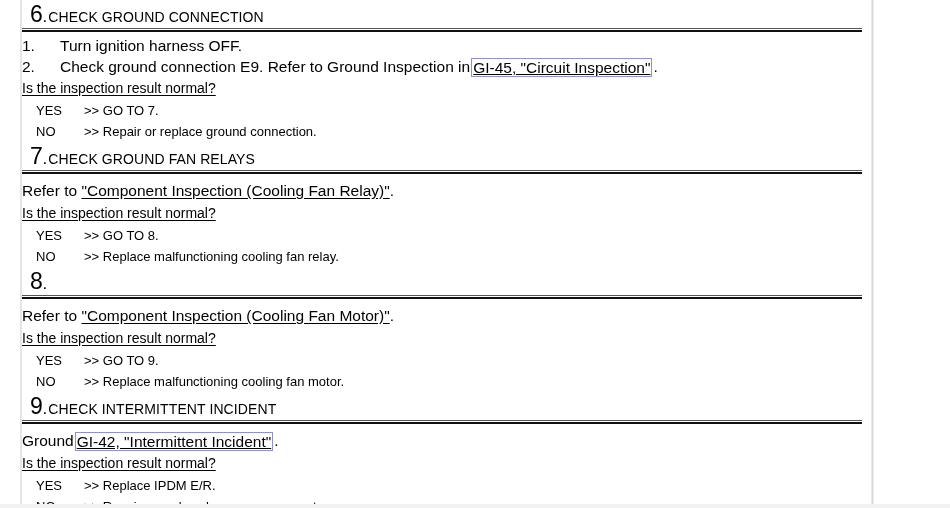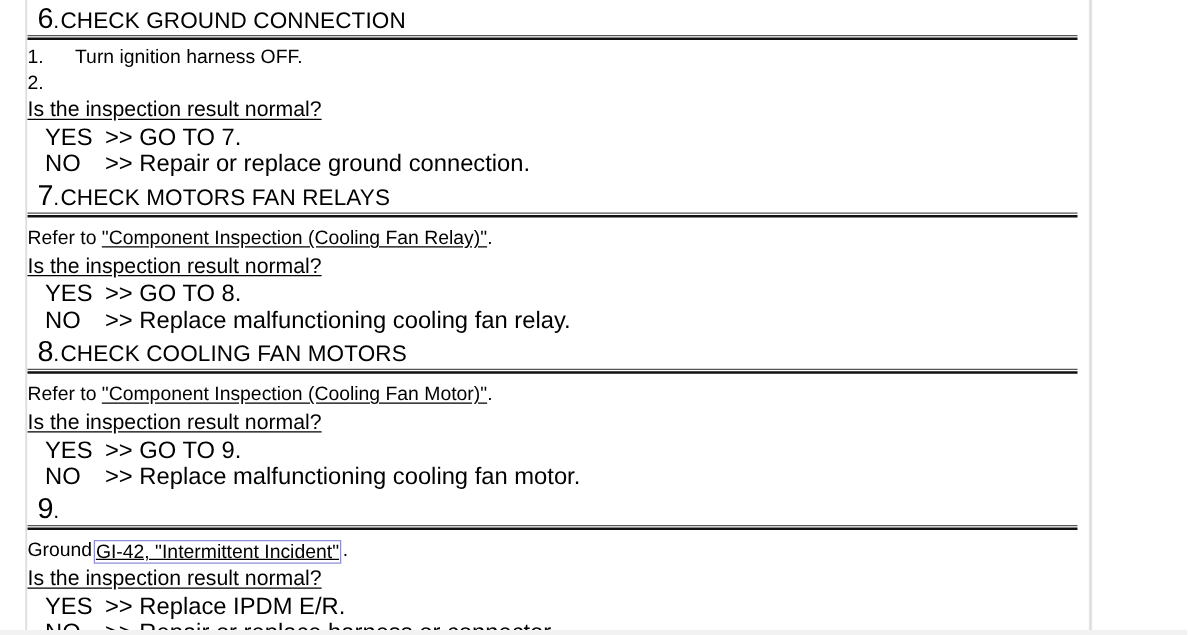--- a/index.html
+++ b/index.html
@@ -69,21 +69,21 @@
   }
   .step-num {
     font-size: 23px;
     letter-spacing: -0.2px;
     padding-left: 8px;
   }
   .step-dot {
     font-size: 17px;
   }
   .step-title {
-    font-size: 18px;
+    font-size: 14px;
     letter-spacing: 0.1px;
     padding-left: 1px;
   }
 
   
   .rule {
     position: relative;
     height: 5px;
     margin: 0;
     width: 840px;
@@ -116,37 +116,37 @@
     height: 21px;
   }
   .numbered {
     display: flex;
   }
   .numbered .idx {
     width: 38px;
     flex: 0 0 38px;
   }
   .q-line {
-    font-size: 17px;
+    font-size: 14px;
     line-height: 22px;
     height: 22px;
     white-space: nowrap;
   }
   .q-line span.u {
     text-decoration: underline;
     text-underline-offset: 2px;
   }
 
   
   .answers {
     padding-top: 1px;
   }
   .answer {
     display: flex;
-    font-size: 19px;
+    font-size: 13px;
     line-height: 21px;
     height: 21px;
     white-space: nowrap;
   }
   .answer .key {
     width: 62px;
     flex: 0 0 62px;
     padding-left: 14px;
     box-sizing: border-box;
   }
@@ -198,20 +198,21 @@
 
       <div class="body-block">
 
         <div class="line numbered">
           <span class="idx">1.</span>
           <span>Turn ignition harness OFF.</span>
         </div>
 
         <div class="line numbered">
           <span class="idx">2.</span>
+          <span><span>Check ground connection E9. Refer to Ground Inspection in</span><span class="link-boxed"><span>GI-45, "Circuit Inspection"</span></span><span>.</span></span>
         </div>
 
         <div class="q-line">
           <span class="u">Is the inspection result normal?</span>
         </div>
 
         <div class="answers">
           <div class="answer">
             <span class="key">YES</span>
             <span class="val">&gt;&gt; GO TO 7.</span>
@@ -221,21 +222,21 @@
             <span class="val">&gt;&gt; Repair or replace ground connection.</span>
           </div>
         </div>
       </div>
     </div>
 
     <div>
       <div class="step-header">
         <span class="step-num">7</span>
           <span class="step-dot">.</span>
-          <span class="step-title">CHECK MOTORS FAN RELAYS</span>
+          <span class="step-title">CHECK GROUND FAN RELAYS</span>
       </div>
       <div class="rule"></div>
 
       <div class="body-block">
         <div class="spacer-sm"></div>
         <div class="line">
           <span>Refer to</span>&nbsp;<span class="link-plain">"Component Inspection (Cooling Fan Relay)"</span><span>.</span>
         </div>
         <div class="spacer-xs"></div>
         <div class="q-line">
@@ -252,21 +253,20 @@
             <span class="val">&gt;&gt; Replace malfunctioning cooling fan relay.</span>
           </div>
         </div>
       </div>
     </div>
 
     <div>
       <div class="step-header">
         <span class="step-num">8</span>
           <span class="step-dot">.</span>
-          <span class="step-title">CHECK COOLING FAN MOTORS</span>
       </div>
       <div class="rule"></div>
 
       <div class="body-block">
         <div class="spacer-sm"></div>
         <div class="line">
           <span>Refer to</span>&nbsp;<span class="link-plain">"Component Inspection (Cooling Fan Motor)"</span><span>.</span>
         </div>
         <div class="spacer-xs"></div>
         <div class="q-line">
@@ -283,20 +283,21 @@
             <span class="val">&gt;&gt; Replace malfunctioning cooling fan motor.</span>
           </div>
         </div>
       </div>
     </div>
 
     <div>
       <div class="step-header">
         <span class="step-num">9</span>
           <span class="step-dot">.</span>
+          <span class="step-title">CHECK INTERMITTENT INCIDENT</span>
       </div>
       <div class="rule"></div>
 
       <div class="body-block">
         <div class="spacer-sm"></div>
         <div class="line">
           <span>Ground</span><span class="link-boxed"><span>GI-42, "Intermittent Incident"</span></span><span>.</span>
         </div>
         <div class="spacer-xs"></div>
         <div class="q-line">

